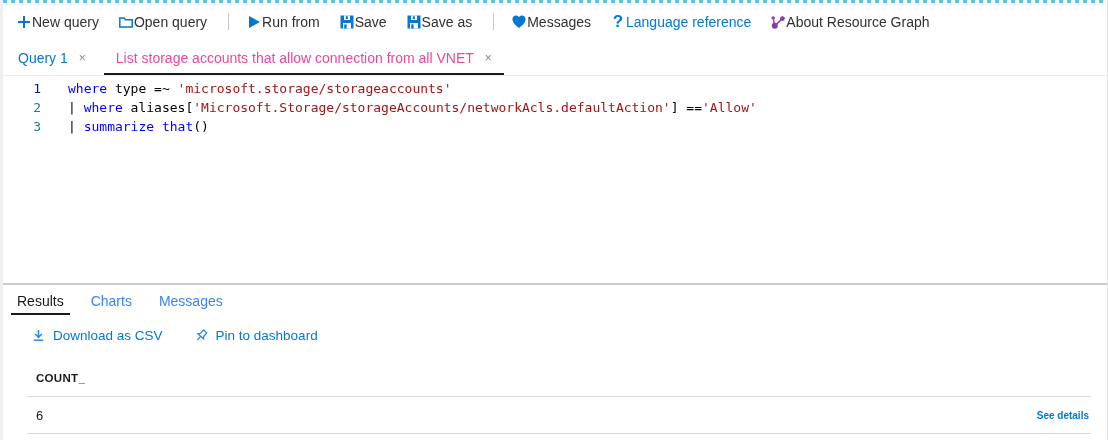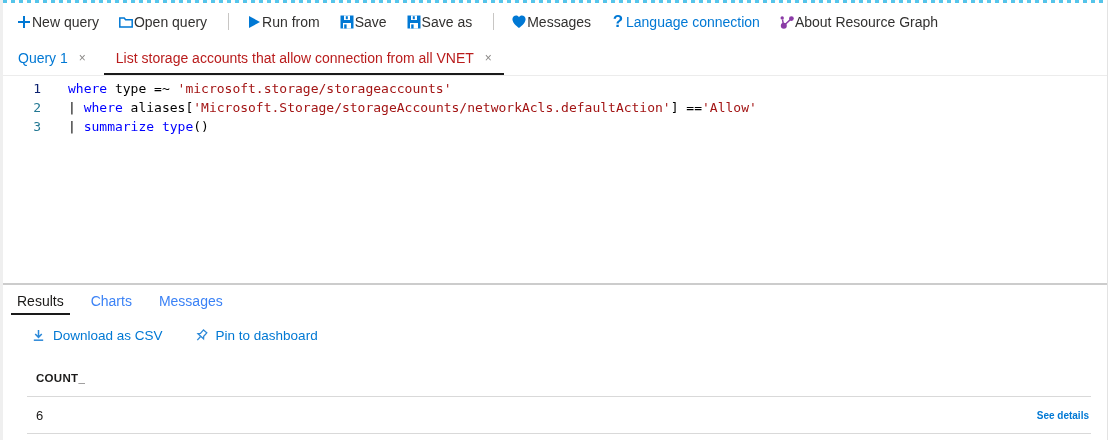--- a/index.html
+++ b/index.html
@@ -38,21 +38,21 @@
   
   .tabbar {
     height: 36px; flex: 0 0 36px;
     display: flex; align-items: stretch;
     border-bottom: 1px solid #ececec;
     font-size: 14px;
   }
   .qtab { display: flex; align-items: center; gap: 11px; padding: 0 15px; position: relative; cursor: pointer; }
   .qtab .close { color: #8a8886; font-size: 12px; line-height: 12px; cursor: pointer; }
   .qtab.inactive .tab-label { color: #0078d4; }
-  .qtab.active .tab-label { color: #b91c1c; }
+  .qtab.active .tab-label { color: #ec4899; }
   .qtab.active::after {
     content: ""; position: absolute; left: 3px; right: 3px; bottom: 0;
     height: 2px; background: #1a1a1a;
   }
   
   .editor {
     flex: 0 0 207px; height: 207px;
     display: flex;
     font-family: "DejaVu Sans Mono", monospace;
     font-size: 13px; line-height: 19px;
@@ -164,21 +164,21 @@
     <div class="tb-item">
       <span class="ic">
         <svg width="16" height="16" viewBox="0 0 16 16">
             <path d="M8 14C8 14 1.4 9.6 1.4 5.3 1.4 3 3.2 1.6 5.1 1.6c1.2 0 2.4.7 2.9 1.7.5-1 1.7-1.7 2.9-1.7 1.9 0 3.7 1.4 3.7 3.7C14.6 9.6 8 14 8 14z" fill="#0078d4"></path>
           </svg>
       </span>
       <span>Messages</span>
     </div>
     <div class="tb-item">
       <span class="ic q-glyph">?</span>
-      <span class="blue-label">Language connection</span>
+      <span class="blue-label">Language reference</span>
     </div>
     <div class="tb-item">
       <span class="ic">
         <svg width="16" height="16" viewBox="0 0 16 16">
             <line x1="5" y1="11.5" x2="12" y2="5" stroke="#8a3ba6" stroke-width="1.6"></line>
             <line x1="4.5" y1="11" x2="3.5" y2="5.5" stroke="#8a3ba6" stroke-width="1.4"></line>
             <circle cx="4.8" cy="11.8" r="3" fill="#8a3ba6"></circle>
             <circle cx="12.4" cy="4.6" r="2.4" fill="#8a3ba6"></circle>
             <circle cx="3.2" cy="3.9" r="1.7" fill="#8a3ba6"></circle>
           </svg>
@@ -200,21 +200,21 @@
 
   <div class="editor">
     <div class="gutter">
       <span class="ln current">1</span>
       <span class="ln">2</span>
       <span class="ln">3</span>
     </div>
     <div class="codearea">
       <div class="cl"><span class="tok-kw">where</span><span class="tok-pl"> type =~ </span><span class="tok-str">'microsoft.storage/storageaccounts'</span></div>
       <div class="cl"><span class="tok-pl">| </span><span class="tok-kw">where</span><span class="tok-pl"> aliases[</span><span class="tok-str">'Microsoft.Storage/storageAccounts/networkAcls.defaultAction'</span><span class="tok-pl">] ==</span><span class="tok-str">'Allow'</span></div>
-      <div class="cl"><span class="tok-pl">| </span><span class="tok-kw">summarize type</span><span class="tok-pl">()</span></div>
+      <div class="cl"><span class="tok-pl">| </span><span class="tok-kw">summarize that</span><span class="tok-pl">()</span></div>
     </div>
   </div>
 
   <div class="splitter"></div>
 
   <div class="rtabs">
     <div class="rtab active">
         <span>Results</span>
       </div>
     <div class="rtab">

